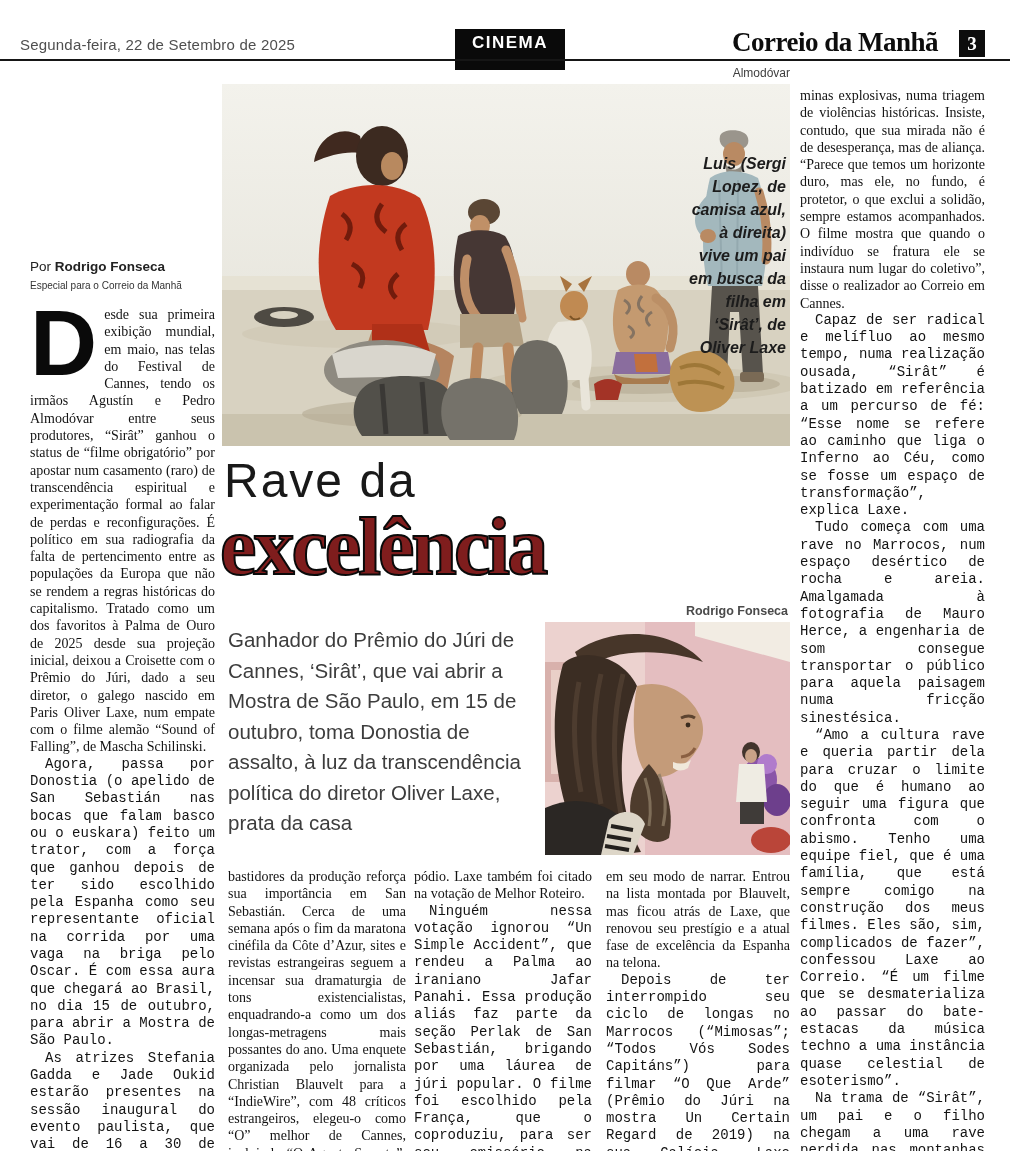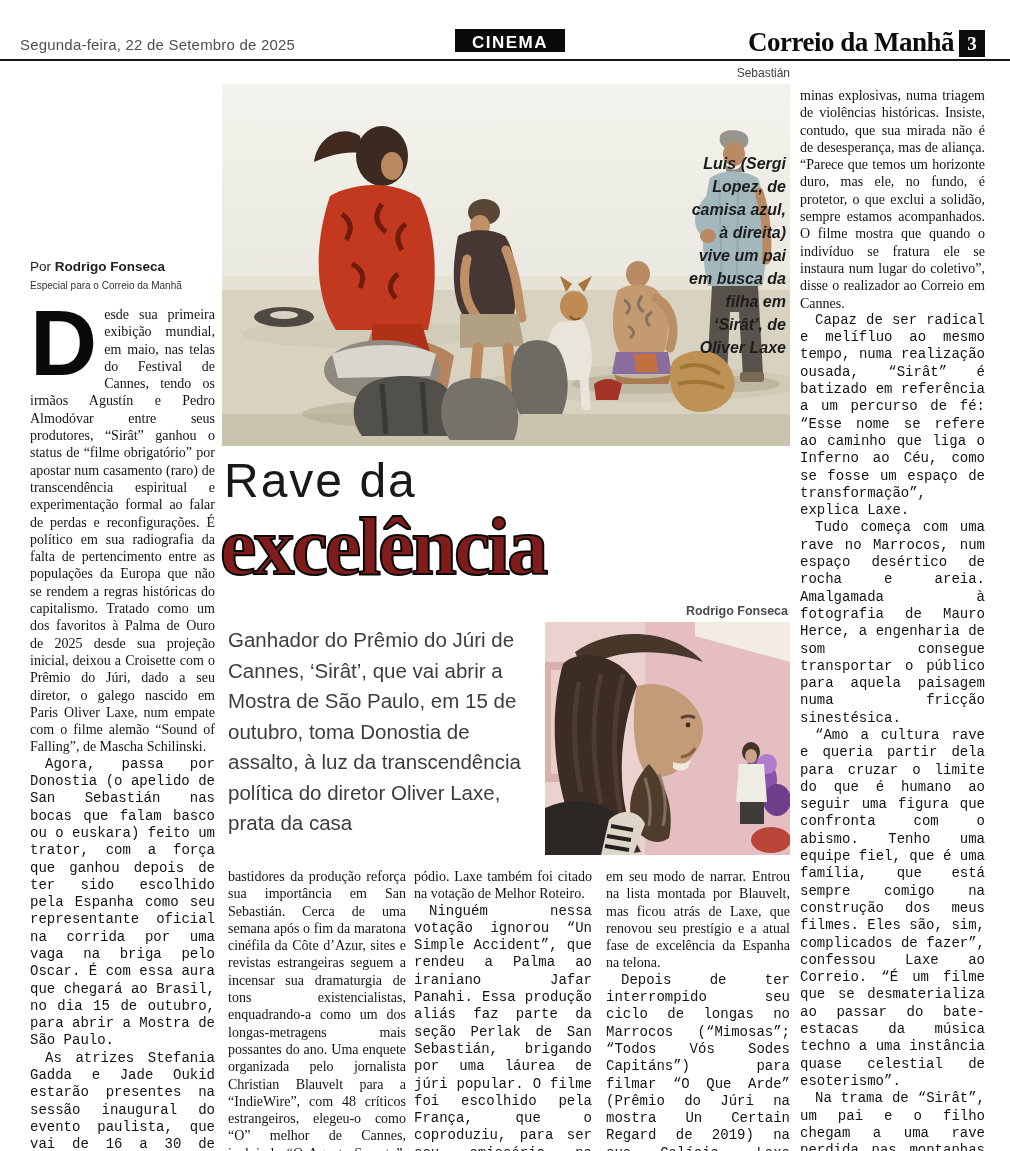--- a/index.html
+++ b/index.html
@@ -1,24 +1,24 @@
 <!DOCTYPE html>
 <html lang="pt"><head>
 <meta charset="utf-8">
 <style>
   html,body{margin:0;padding:0;background:#888;}
   .page{position:relative;width:1010px;height:1151px;background:#ffffff;margin:0 auto;
         font-family:"Liberation Serif",serif;color:#151515;overflow:hidden;}
   
   .hdr-date{position:absolute;left:20px;top:36px;font-family:"Liberation Sans",sans-serif;
             font-size:15px;color:#4f4f4f;letter-spacing:.2px;}
-  .hdr-section{position:absolute;left:455px;top:29px;width:110px;height:23px;background:#0a0a0a;
+  .hdr-section{position:absolute;left:455px;top:29px;width:110px;height:41px;background:#0a0a0a;
                color:#fff;font-family:"Liberation Sans",sans-serif;font-weight:bold;font-size:17px;
                letter-spacing:1.5px;text-align:center;line-height:27px;}
-  .hdr-logo{position:absolute;right:56px;top:27px;font-family:"Liberation Serif",serif;
+  .hdr-logo{position:absolute;right:72px;top:27px;font-family:"Liberation Serif",serif;
             font-weight:bold;font-size:27px;letter-spacing:-.5px;color:#0d0d0d;}
   .hdr-pagebox{position:absolute;right:25px;top:30px;width:26px;height:27px;background:#0d0d0d;
                color:#fff;font-family:"Liberation Serif",serif;font-weight:bold;font-size:19px;
                text-align:center;line-height:27px;}
   .hdr-rule{position:absolute;left:0;right:0;top:59px;height:2px;background:#161616;}
   
   .logo-block{position:absolute;left:30px;top:84px;width:185px;text-align:center;}
   .logo-shell{display:block;margin:0 auto;}
   .logo-acronym{font-family:"Liberation Sans",sans-serif;font-weight:900;font-size:41px;
                 letter-spacing:1px;color:#0c0c0c;line-height:40px;}
@@ -71,21 +71,21 @@
   <div class="hdr-logo">Correio da Manhã</div>
   <div class="hdr-pagebox">3</div>
   <div class="hdr-rule"></div>
 
 
   <div class="byline">
     <div><span>Por </span><b>Rodrigo Fonseca</b></div>
     <div class="role">Especial para o Correio da Manhã</div>
   </div>
 
-  <div class="photo-credit" id="credit-main">Sebastián</div>
+  <div class="photo-credit" id="credit-main">Almodóvar</div>
   <div class="main-photo">
     <svg width="568" height="362" viewBox="0 0 568 362">
       <defs>
         <linearGradient id="sky" x1="0" y1="0" x2="0" y2="1">
           <stop offset="0" stop-color="#f3f2ec"></stop>
             <stop offset="1" stop-color="#e2e0d6"></stop>
         </linearGradient>
       </defs>
       <rect x="0" y="0" width="568" height="362" fill="url(#sky)"></rect>
       <rect x="0" y="196" width="568" height="166" fill="#d8d2c1"></rect>

